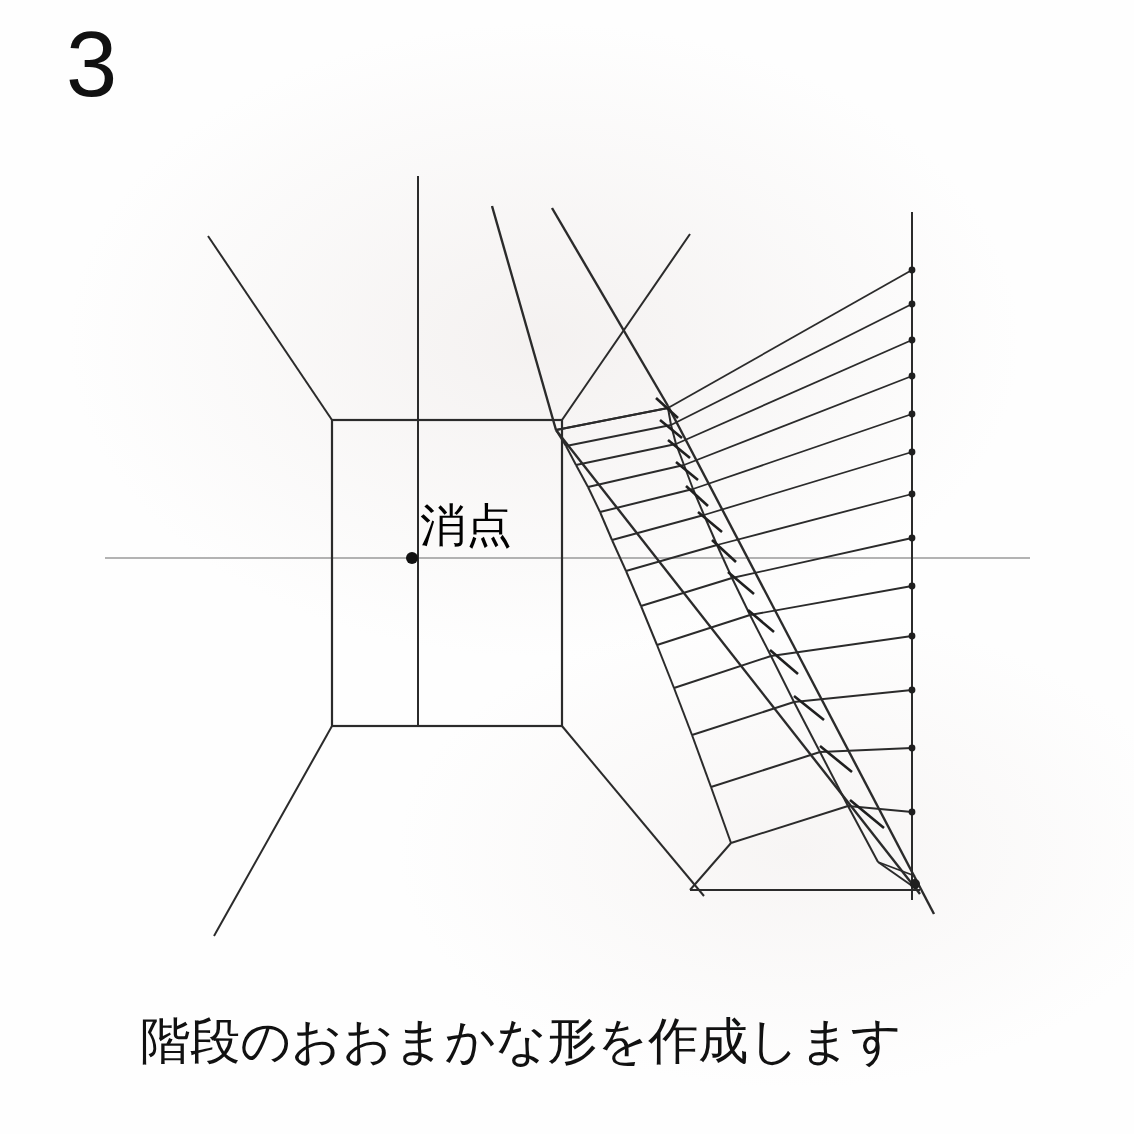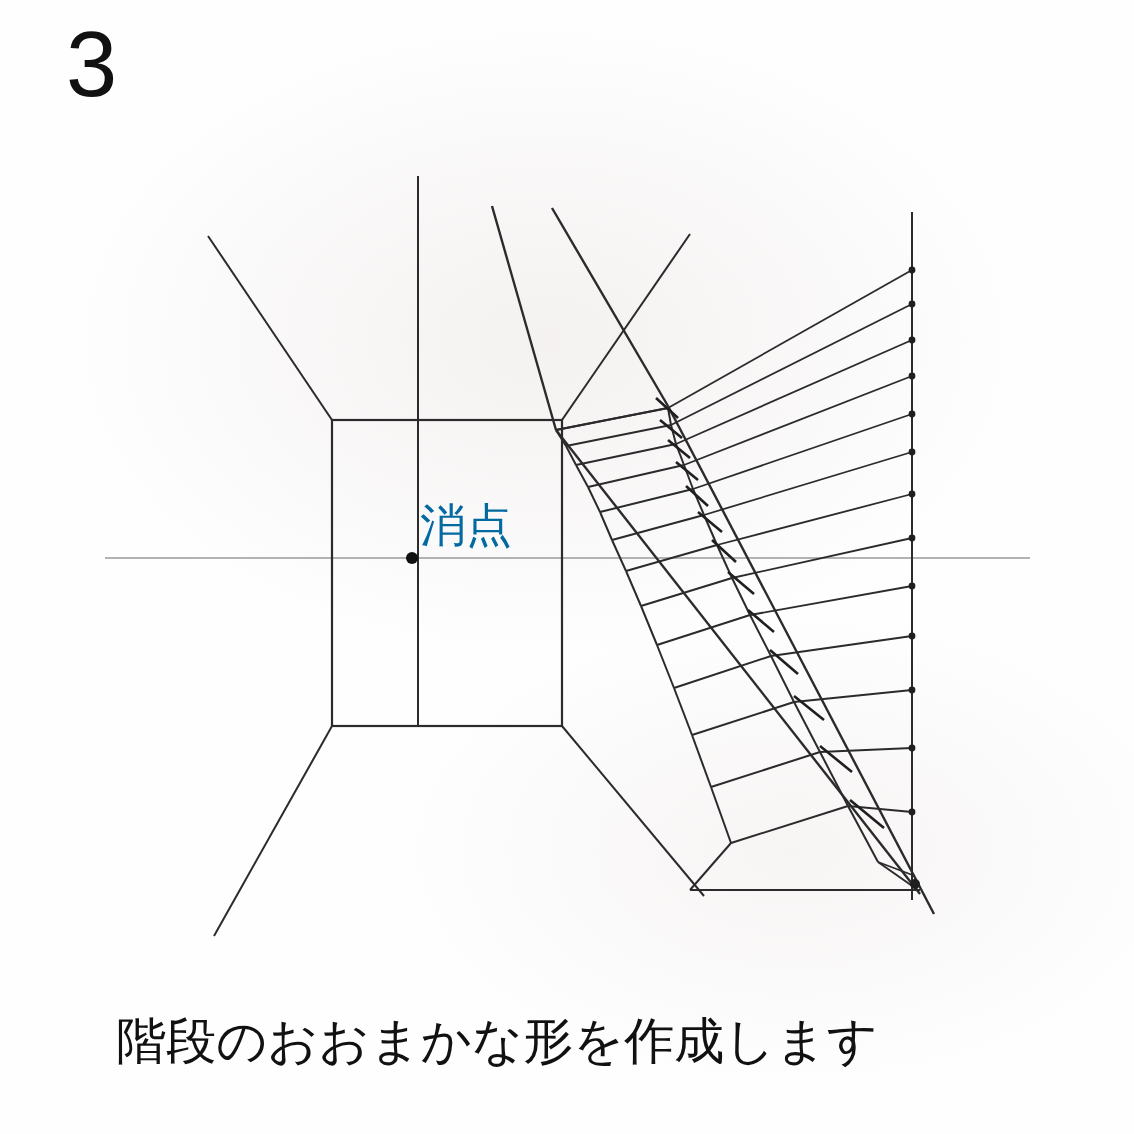--- a/index.html
+++ b/index.html
@@ -36,34 +36,35 @@
     left: 0;
     top: 0;
     width: 1134px;
     height: 1134px;
   }
   #vp-label {
     position: absolute;
     left: 420px;
     top: 495px;
     font-size: 46px;
-    color: #0369a1;
+    color: #000000;
     font-family: "Liberation Sans", sans-serif;
     white-space: nowrap;
   }
   #caption {
     position: absolute;
     left: 0;
     top: 1008px;
     width: 994px;
     text-align: center;
     font-size: 50px;
     color: #111111;
     font-family: Liberation Mono, monospace;
     white-space: nowrap;
+    padding-left: 24px;
   }
   .paper-tint {
     position: absolute;
     left: 0; top: 0;
     width: 1134px; height: 1134px;
     background:
       radial-gradient(ellipse 60% 40% at 48% 30%, rgba(232,226,224,0.45), rgba(255,255,255,0) 70%),
       radial-gradient(ellipse 50% 30% at 70% 75%, rgba(234,228,226,0.35), rgba(255,255,255,0) 70%);
     pointer-events: none;
   }

